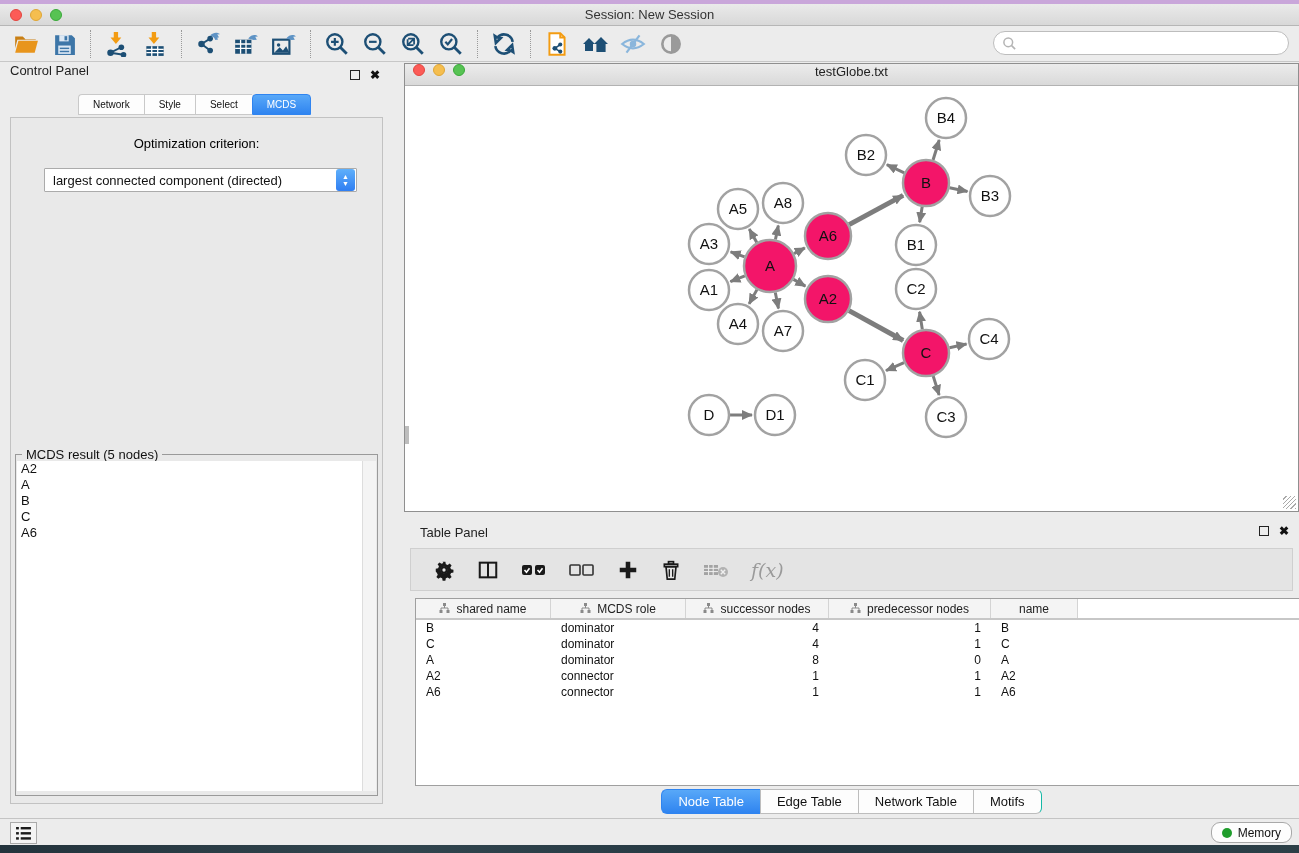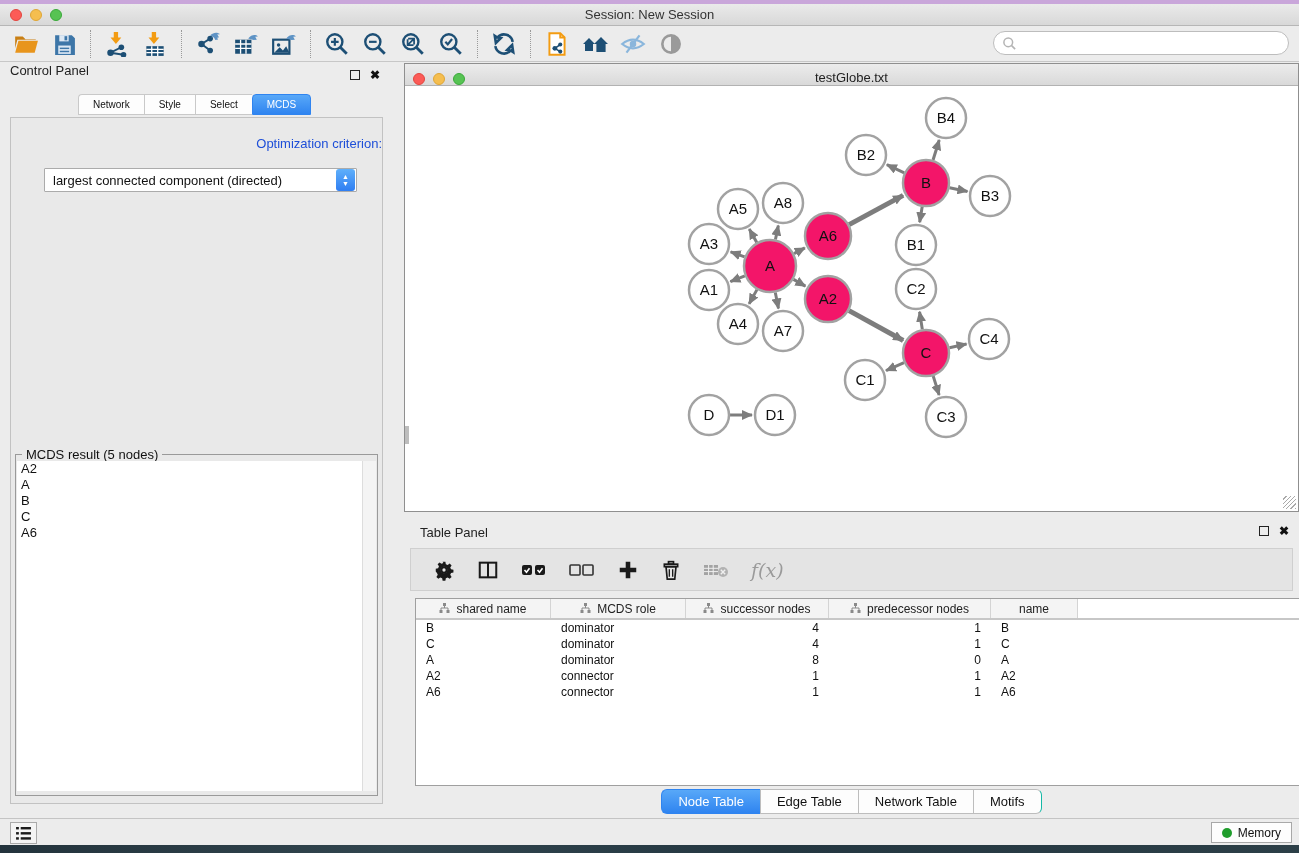--- a/index.html
+++ b/index.html
@@ -35,40 +35,40 @@
   .float-ico { width:10px; height:10px; border:1.5px solid #222; background:transparent; }
   .close-ico { font-size:12px; font-weight:bold; color:#111; line-height:10px; }
   .cp-tabs { position:absolute; left:78px; top:31px; display:flex; }
   .tab { font-size:10px; padding:4px 14px; background:#fdfdfd; border:1px solid #c9c9c9; border-right:none;
     color:#111; }
   .tab:first-child { border-radius:4px 0 0 0; }
   .tab:last-child { border-right:1px solid #c9c9c9; border-radius:0 4px 0 0; }
   .tab.active { background:linear-gradient(#58a8f8,#2f84f0); color:#fff; border-color:#2f84f0; border-radius:4px 4px 0 0; }
   .cp-pane { position:absolute; left:10px; top:54px; width:373px; height:687px; background:#e9e9e9;
     border:1px solid #c2c2c2; }
-  .opt-label { text-align:right; font-size:13px; color:#1d4ed8; margin-top:18px; }
+  .opt-label { text-align:center; font-size:13px; color:#000000; margin-top:18px; }
   .combo { position:absolute; left:33px; top:50px; width:313px; height:24px; background:#fff;
     border:1px solid #ababab; border-radius:1px; display:flex; align-items:center; }
   .combo-text { flex:1; font-size:13px; padding-left:8px; color:#111; white-space:nowrap; overflow:hidden; }
   .combo-step { width:19px; height:22px; margin-right:1px; border-radius:3px; background:linear-gradient(#5fb0fb,#2f7ef2);
     display:flex; flex-direction:column; align-items:center; justify-content:center; gap:1px; }
   .combo-step span { color:#fff; font-size:7px; line-height:6px; }
   .cp-buttons { position:absolute; left:0; width:100%; top:74px; display:flex; justify-content:center; gap:12px; }
   .btn { font-size:13px; background:#fdfdfd; border:1px solid #bdbdbd; border-radius:5px; padding:3px 14px; color:#111; }
   .groupbox { position:absolute; left:4px; top:336px; width:363px; height:342px; border:1px solid #9a9a9a; }
   .groupbox-title { position:absolute; top:-8px; left:6px; background:#e9e9e9; padding:0 4px; font-size:13px; color:#111; }
   .mcds-list { position:absolute; left:1px; top:6px; width:346px; height:330px; background:#fff; overflow:hidden; }
   .mcds-item { font-size:13px; color:#111; padding:0 4px; height:16px; line-height:16px; }
   .mcds-scroll { position:absolute; right:1px; top:6px; width:14px; height:330px; background:#f4f4f4; border-left:1px solid #ddd; }
 
   
   .netwin { position:absolute; left:404px; top:63px; width:895px; height:449px; border:1px solid #8f8f8f;
     background:#fff; }
   .net-titlebar { height:22px; background:linear-gradient(#ececec,#d9d9d9); border-bottom:1px solid #b2b2b2;
-    position:relative; display:flex; align-items:flex-end; }
+    position:relative; display:flex; align-items:flex-start; }
   .net-titlebar .tl-group { margin-left:8px; }
   .net-title { position:absolute; left:0; right:0; text-align:center; font-size:13px; color:#222; }
   .net-canvas { position:relative; width:100%; height:425px; background:#fff; }
   .canvas-thumb { position:absolute; left:0; top:340px; width:4px; height:18px; background:#bdbdbd; }
   .resize-grip { position:absolute; right:2px; bottom:2px; width:13px; height:13px;
     background:repeating-linear-gradient(135deg, transparent 0 2px, #aaa 2px 3px); }
 
   
   .tpanel { position:absolute; left:404px; top:519px; width:895px; height:296px; background:#ececec; }
   .tp-head { position:relative; height:26px; display:flex; align-items:center; }
@@ -89,21 +89,21 @@
   .ttab { font-size:13px; padding:4px 16px; background:#fdfdfd; border:1px solid #bdbdbd; border-right:none; color:#111; }
   .ttab:first-child { border-radius:6px 0 0 6px; }
   .ttab:last-child { border-right:1px solid #14b8a6; border-radius:0 6px 6px 0; }
   .ttab.active { background:linear-gradient(#58a8f8,#2f84f0); color:#fff; border-color:#2f84f0; }
 
   
   .statusbar { position:absolute; left:0; top:818px; width:1299px; height:27px; background:#ececec; border-top:1px solid #c4c4c4; }
   .list-btn { position:absolute; left:10px; top:3px; width:27px; height:22px; background:#f4f4f4; border:1px solid #aaa;
     display:flex; align-items:center; justify-content:center; }
   .mem-btn { position:absolute; right:7px; top:3px; height:21px; background:#fdfdfd; border:1px solid #a8a8a8;
-    border-radius:0; display:flex; align-items:center; gap:6px; padding:0 10px; font-size:12px; color:#111; }
+    border-radius:9px; display:flex; align-items:center; gap:6px; padding:0 10px; font-size:12px; color:#111; }
   .mem-dot { width:10px; height:10px; border-radius:50%; background:#1f9d2c; }
   .desktop { position:absolute; left:0; top:845px; width:1299px; height:8px;
     background:linear-gradient(90deg,#23333c,#31454e 30%,#243741 60%,#2c3f47); }
 </style>
 </head>
 <body>
 
 <div id="app">
   <div class="menustrip"></div>
 

